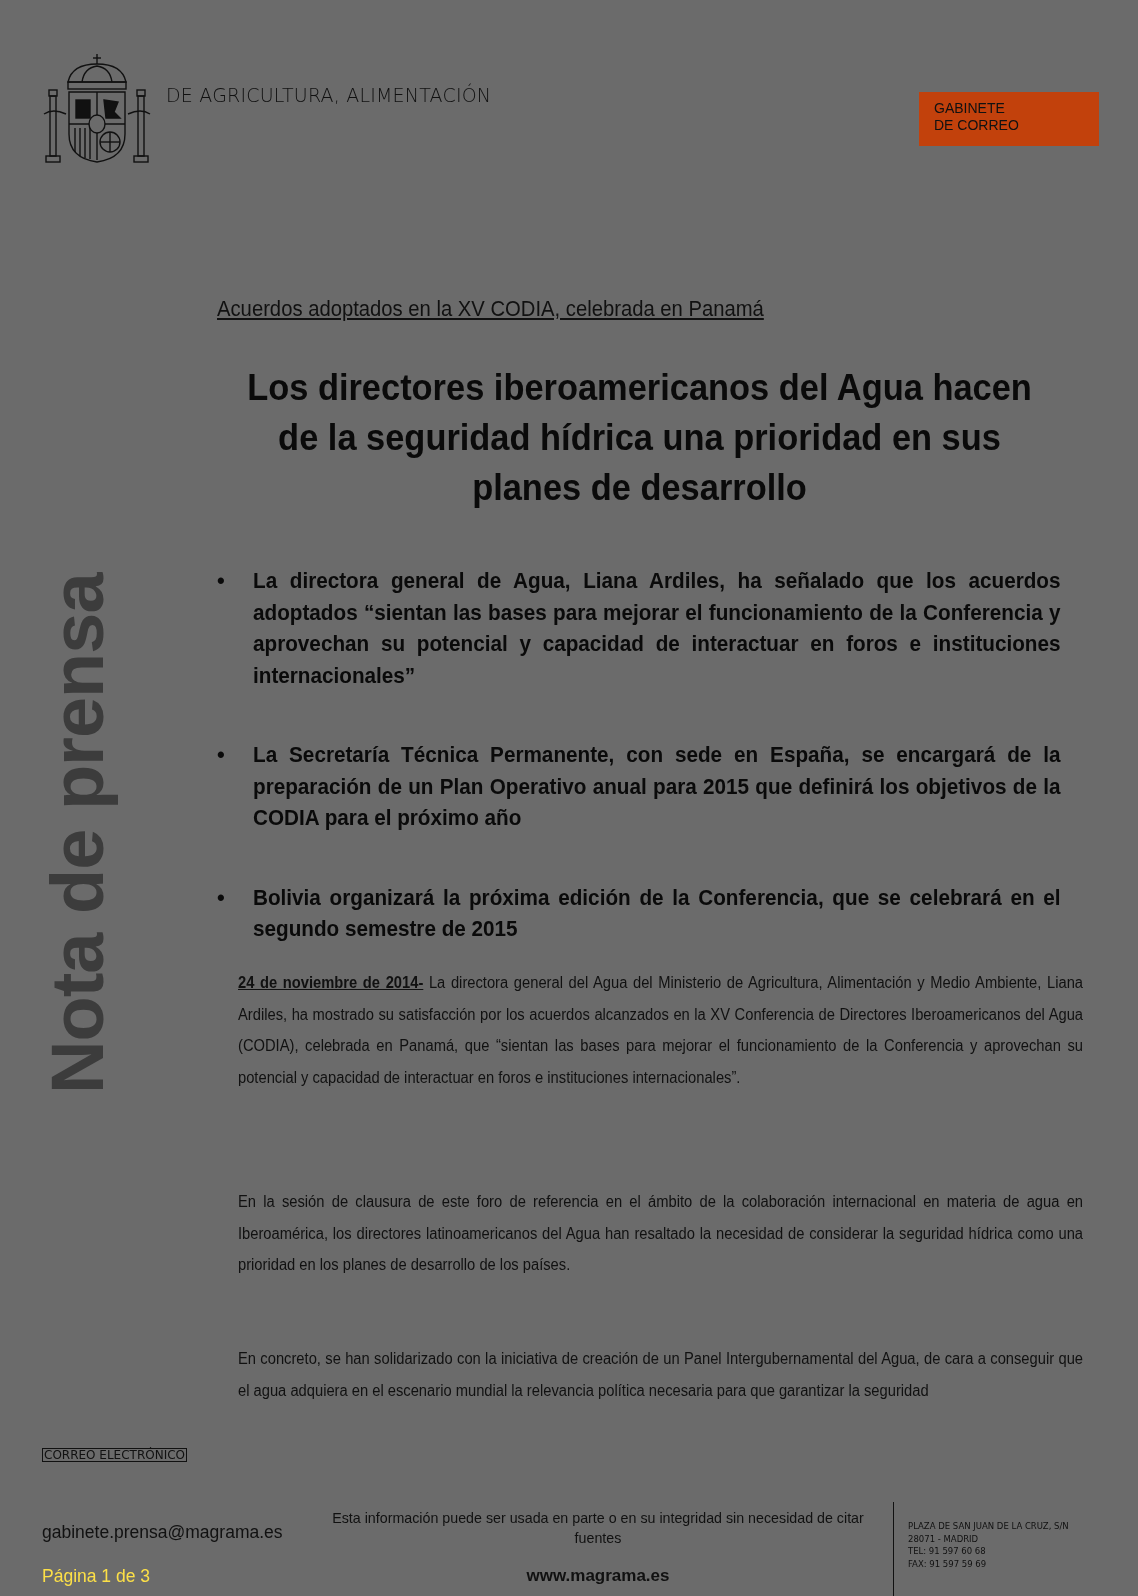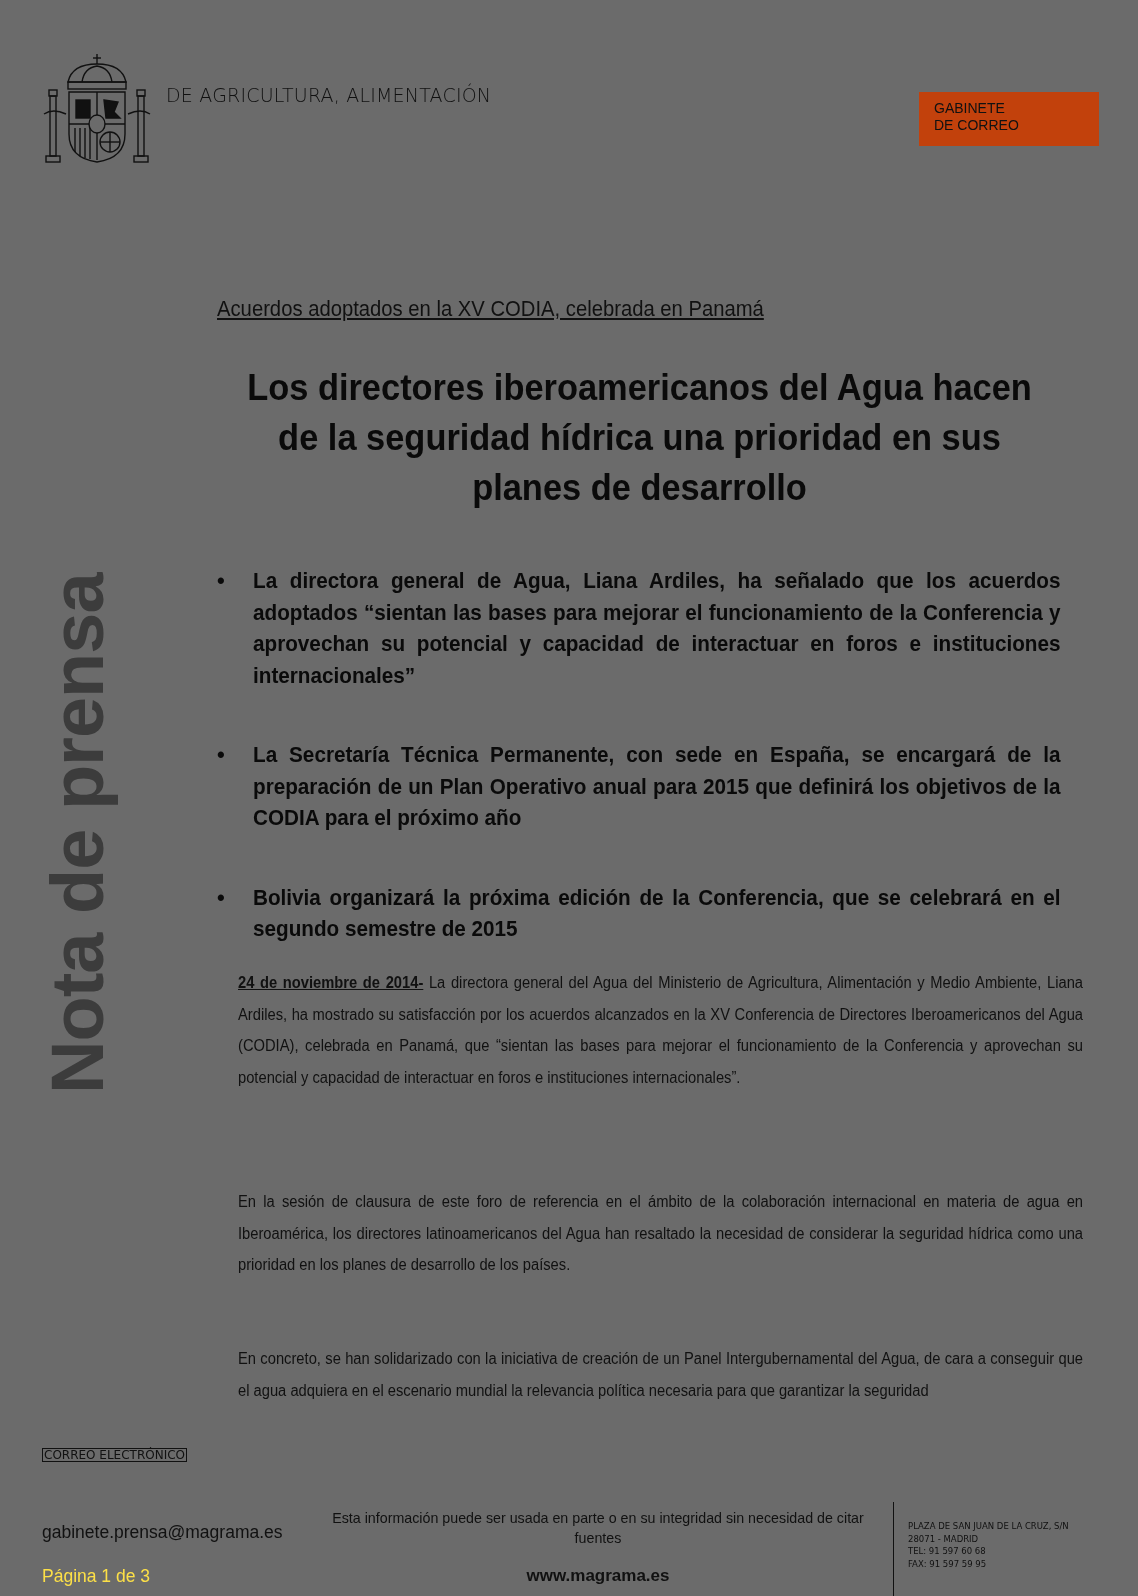--- a/index.html
+++ b/index.html
@@ -114,14 +114,14 @@
 <div class="abs mail-label">CORREO ELECTRÓNICO</div>
 <div class="abs mail">gabinete.prensa@magrama.es</div>
 <div class="abs page">Página 1 de 3</div>
 <div class="abs disclaimer">Esta información puede ser usada en parte o en su integridad sin necesidad de citar fuentes</div>
 <div class="abs web">www.magrama.es</div>
 <div class="abs vline"></div>
 <div class="abs address">
   <div>PLAZA DE SAN JUAN DE LA CRUZ, S/N</div>
   <div>28071 - MADRID</div>
   <div>TEL: 91 597 60 68</div>
-  <div>FAX: 91 597 59 95</div>
+  <div>FAX: 91 597 59 69</div>
 </div>
 
 </body></html>

